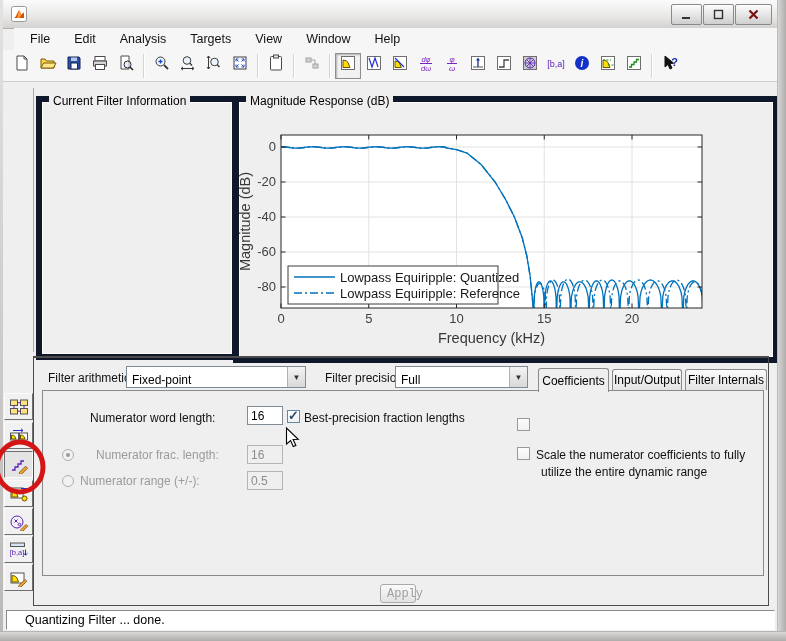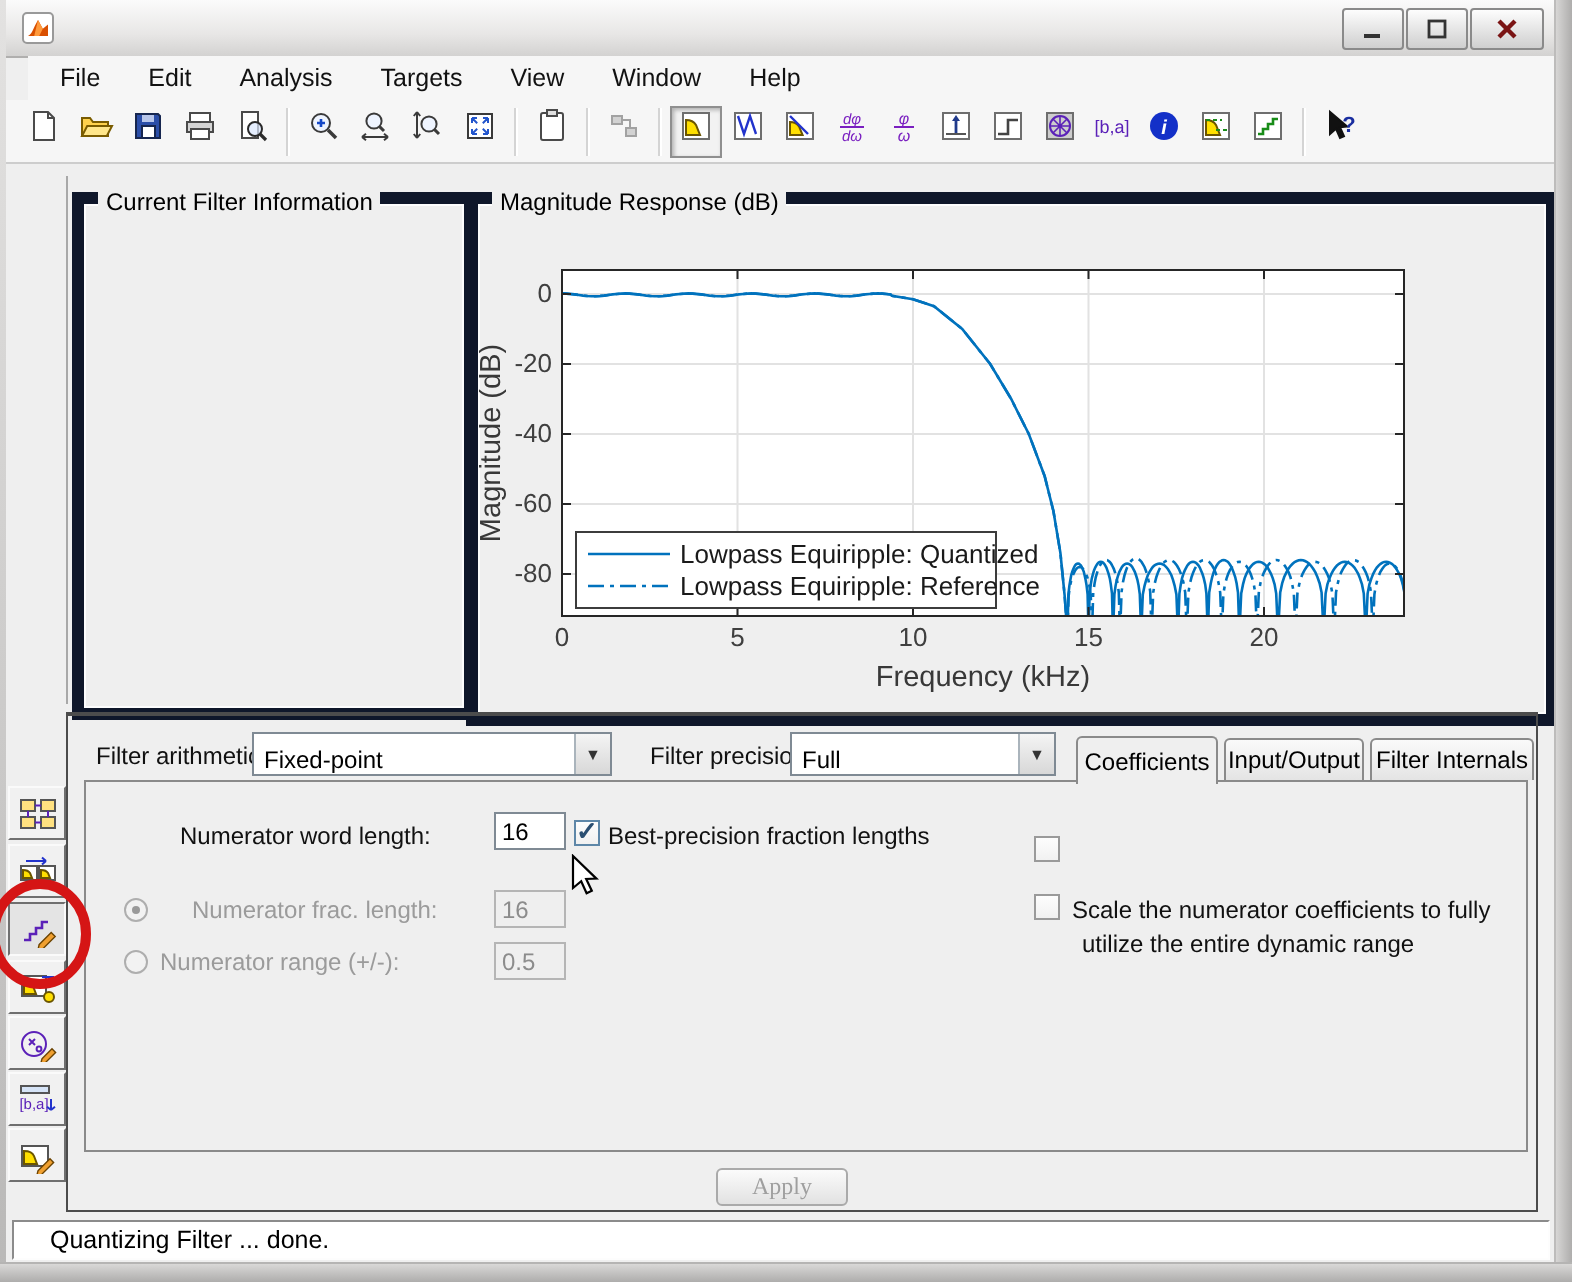--- a/index.html
+++ b/index.html
@@ -66,22 +66,22 @@
   .tf.dis{background:#efefef;border-color:#b5b5b5;color:#8c8c8c;}
   .cb{position:absolute;width:13px;height:13px;border:1px solid #9a9a9a;background:linear-gradient(180deg,#fdfdfd,#f1f1f1);
       box-sizing:border-box;display:flex;align-items:center;justify-content:center;}
   .cb.on{border-color:#5e87a8;}
   .mk{display:none;color:#2b4f72;font-weight:bold;font-size:13px;margin-top:-2px;}
   .cb.on .mk{display:block;}
   .rb{position:absolute;width:12px;height:12px;border-radius:50%;border:1px solid #aeaeae;background:#f2f2f2;box-sizing:border-box;
       display:flex;align-items:center;justify-content:center;}
   .rb .dot{display:none;width:4px;height:4px;border-radius:50%;background:#9a9a9a;}
   .rb.on .dot{display:block;}
-  .apply{position:absolute;left:358px;top:584px;width:66px;height:19px;border:1px solid #aaa;border-radius:3px;
-         background:linear-gradient(180deg,#fbfbfb,#e2e2e2);color:#9f9f9f;font-size:12px;font-family:Liberation Serif, serif;}
+  .apply{position:absolute;left:380px;top:584px;width:36px;height:19px;border:1px solid #aaa;border-radius:3px;
+         background:linear-gradient(180deg,#fbfbfb,#e2e2e2);color:#9f9f9f;font-size:12px;font-family:Liberation Mono, monospace;}
   
   .statusbar{position:absolute;left:6px;top:610px;width:769px;height:20px;background:#fff;
              border:1px solid;border-color:#8b8b8b #fdfdfd #fdfdfd #8b8b8b;box-sizing:border-box;
              display:flex;align-items:center;padding-left:18px;font-size:12.5px;color:#000;}
   .overlay{position:absolute;pointer-events:none;}
 </style>
 </head>
 <body>
 
 <div class="window">

